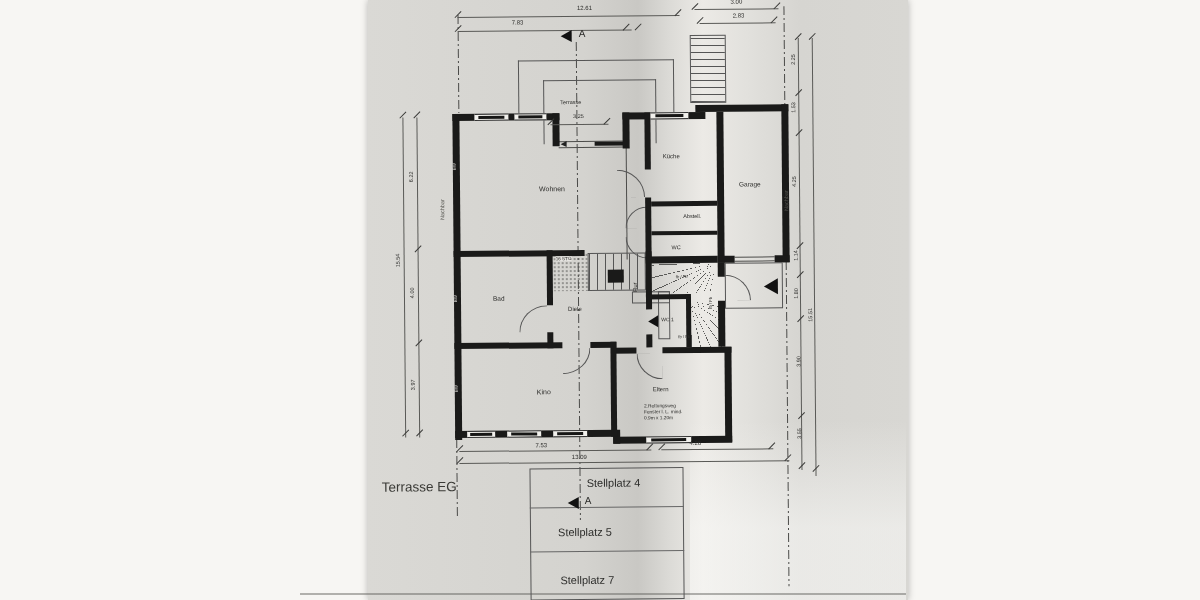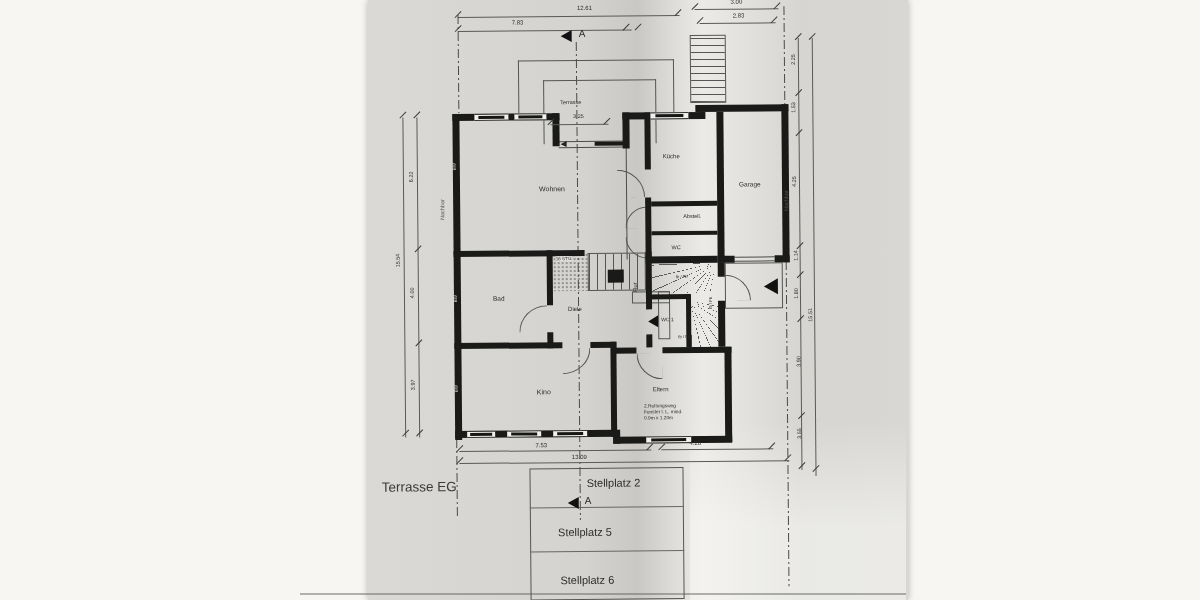--- a/index.html
+++ b/index.html
@@ -226,23 +226,23 @@
     <div class="tk" style="left:766px;top:447px;"></div>
     <div class="lbl" style="left:672px;top:441px;width:44px;text-align:center;font-size:6px;">4.26</div>
     <div class="dln" style="left:458px;top:462px;width:330px;height:1px;"></div>
     <div class="tk" style="left:454px;top:459px;"></div>
     <div class="tk" style="left:782px;top:459px;"></div>
     <div class="lbl" style="left:548px;top:454px;width:60px;text-align:center;font-size:6px;">13.09</div>
 
     <div class="thinbox" style="left:528px;top:468px;width:154px;height:132px;"></div>
     <div class="ln" style="left:528px;top:507px;width:154px;height:1px;background:#666;"></div>
     <div class="ln" style="left:528px;top:551px;width:154px;height:1px;background:#666;"></div>
-    <div class="lbl" style="left:585px;top:477px;font-size:11px;">Stellplatz 2</div>
+    <div class="lbl" style="left:585px;top:477px;font-size:11px;">Stellplatz 4</div>
     <div class="lbl" style="left:556px;top:526px;font-size:11px;">Stellplatz 5</div>
-    <div class="lbl" style="left:558px;top:574px;font-size:11px;">Stellplatz 6</div>
+    <div class="lbl" style="left:558px;top:574px;font-size:11px;">Stellplatz 7</div>
 
     <div class="tri-l" style="left:566px;top:497px;border-top:6px solid transparent;border-bottom:6px solid transparent;border-right:11px solid #111;"></div>
     <div class="lbl" style="left:583px;top:495px;font-size:10px;">A</div>
 
     <div class="lbl" style="left:380px;top:479px;font-size:13.5px;color:#3a3a36;">Terrasse EG</div>
 
   </div>
 </div>
 
 </body></html>

